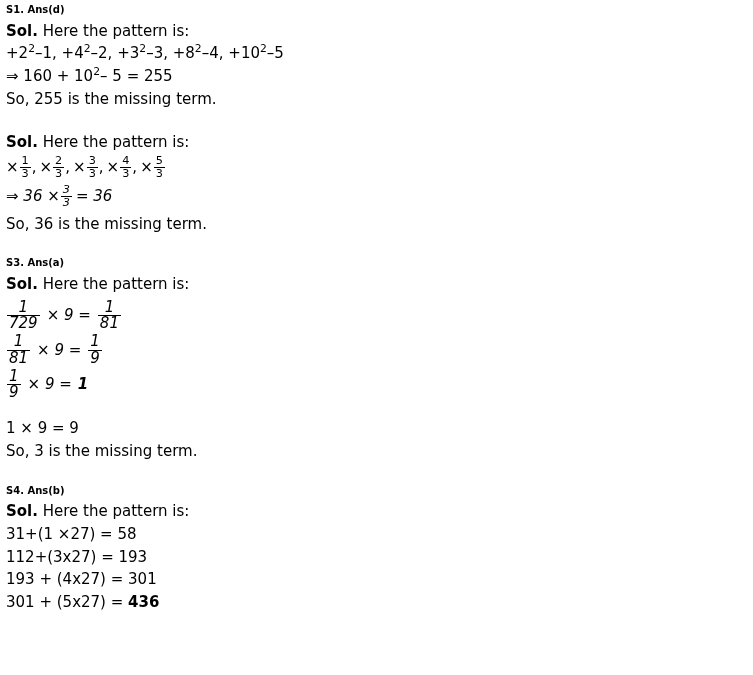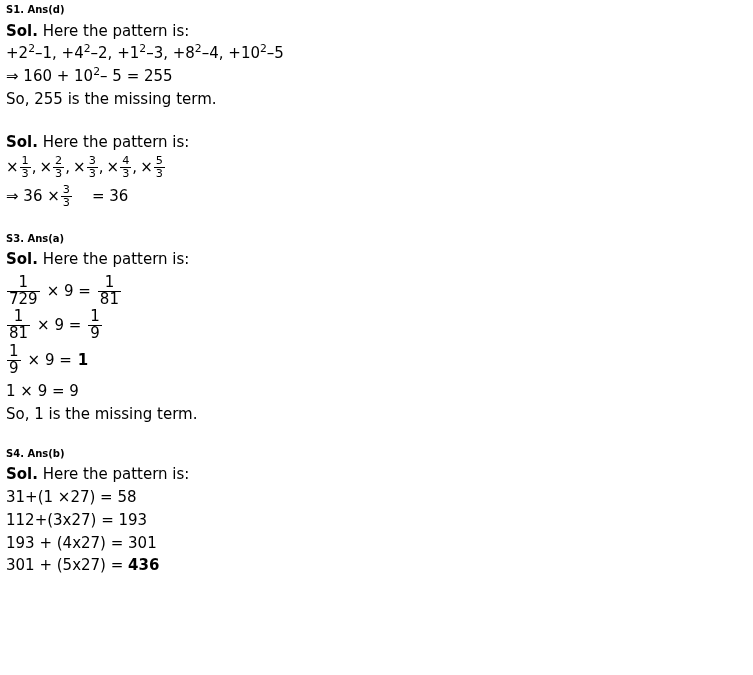--- a/index.html
+++ b/index.html
@@ -68,20 +68,21 @@
   }
   .eq-row {
     display: flex;
     align-items: center;
     margin: 0 0 2px 0;
     font-size: 15px;
     min-height: 20px;
   }
   .eq-row > span {
     display: inline-block;
+    font-style: italic;
   }
   .pattern-row {
     display: flex;
     align-items: center;
     flex-wrap: wrap;
     margin-bottom: 4px;
   }
   .pattern-row .item {
     display: inline-flex;
     align-items: center;
@@ -94,21 +95,21 @@
 
 <div class="page">
 
   <div class="solution-block">
     <div class="sol-head">S1. Ans(d)</div>
     <div class="sol-line">
       <span class="sol-label">Sol.</span>
       <span>Here the pattern is:</span>
     </div>
     <div class="sol-line">
-      <span>+2</span><sup>2</sup><span>–1, +4</span><sup>2</sup><span>–2, +1</span><sup>2</sup><span>–3, +8</span><sup>2</sup><span>–4, +10</span><sup>2</sup><span>–5</span>
+      <span>+2</span><sup>2</sup><span>–1, +4</span><sup>2</sup><span>–2, +3</span><sup>2</sup><span>–3, +8</span><sup>2</sup><span>–4, +10</span><sup>2</sup><span>–5</span>
     </div>
     <div class="sol-line">
       <span>⇒ 160 + 10</span><sup>2</sup><span>– 5 = 255</span>
     </div>
     <div class="sol-line">So, 255 is the missing term.</div>
   </div>
 
   <div class="spacer-10"></div>
 
   <div class="solution-block">
@@ -156,22 +157,23 @@
           <span class="den">3</span>
         </span>
       </span>
     </div>
     <div class="eq-row">
       <span>⇒ 36 ×</span>
       <span class="frac small">
         <span class="num">3</span>
         <span class="den">3</span>
       </span>
-      <span style="margin-left:19px;">= 36</span>
-    </div>
+      <span style="margin-left:3px;">= 36</span>
+    </div>
+    <div class="sol-line" style="margin-top:6px;">So, 36 is the missing term.</div>
   </div>
 
   <div class="spacer-10"></div>
 
   <div class="solution-block">
     <div class="sol-head">S3. Ans(a)</div>
     <div class="sol-line">
       <span class="sol-label">Sol.</span>
       <span>Here the pattern is:</span>
     </div>
@@ -202,22 +204,22 @@
 
     <div class="eq-row">
       <span class="frac big">
         <span class="num">1</span>
         <span class="den">9</span>
       </span>
       <span style="margin:0 6px;">× 9 =</span>
       <span class="bold">1</span>
     </div>
 
-    <div class="sol-line" style="margin-top:6px;">1 × 9 = 9</div>
-    <div class="sol-line">So, 1 is the missing term.</div>
+    <div class="sol-line" style="margin-top:18px;">1 × 9 = 9</div>
+    <div class="sol-line">So, 3 is the missing term.</div>
   </div>
 
   <div class="spacer-10"></div>
 
   <div class="solution-block">
     <div class="sol-head">S4. Ans(b)</div>
     <div class="sol-line">
       <span class="sol-label">Sol.</span>
       <span>Here the pattern is:</span>
     </div>

